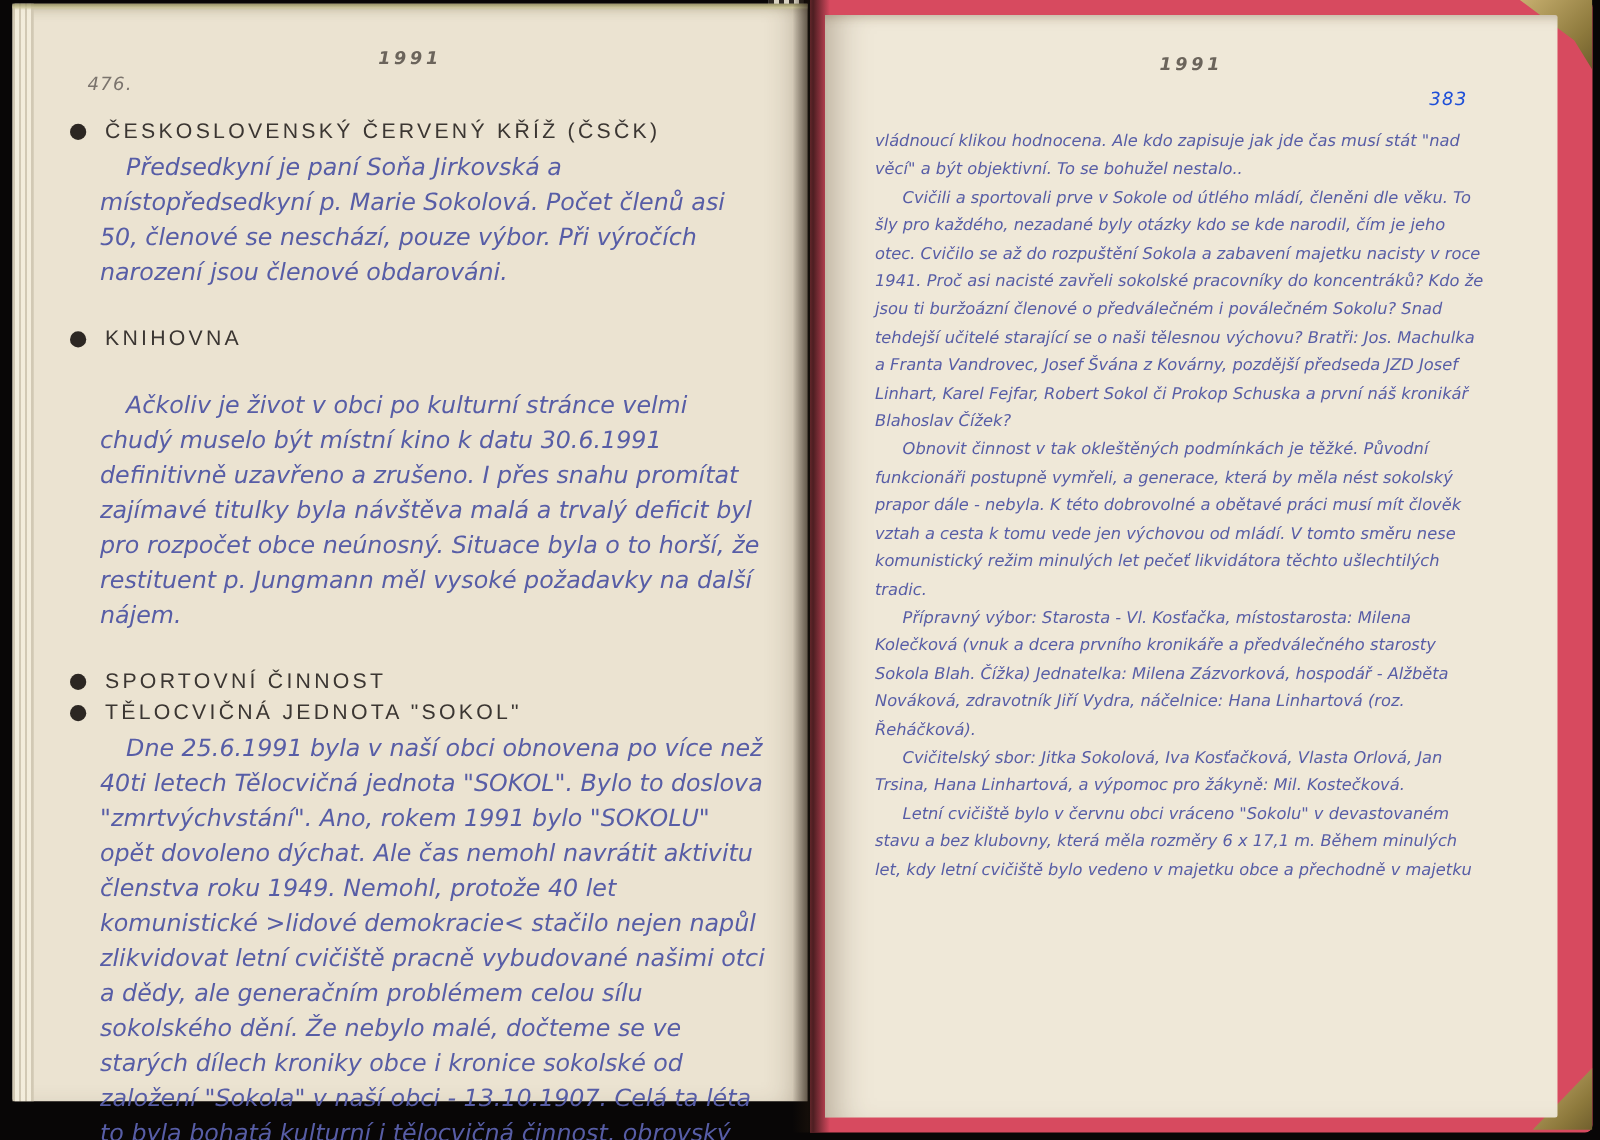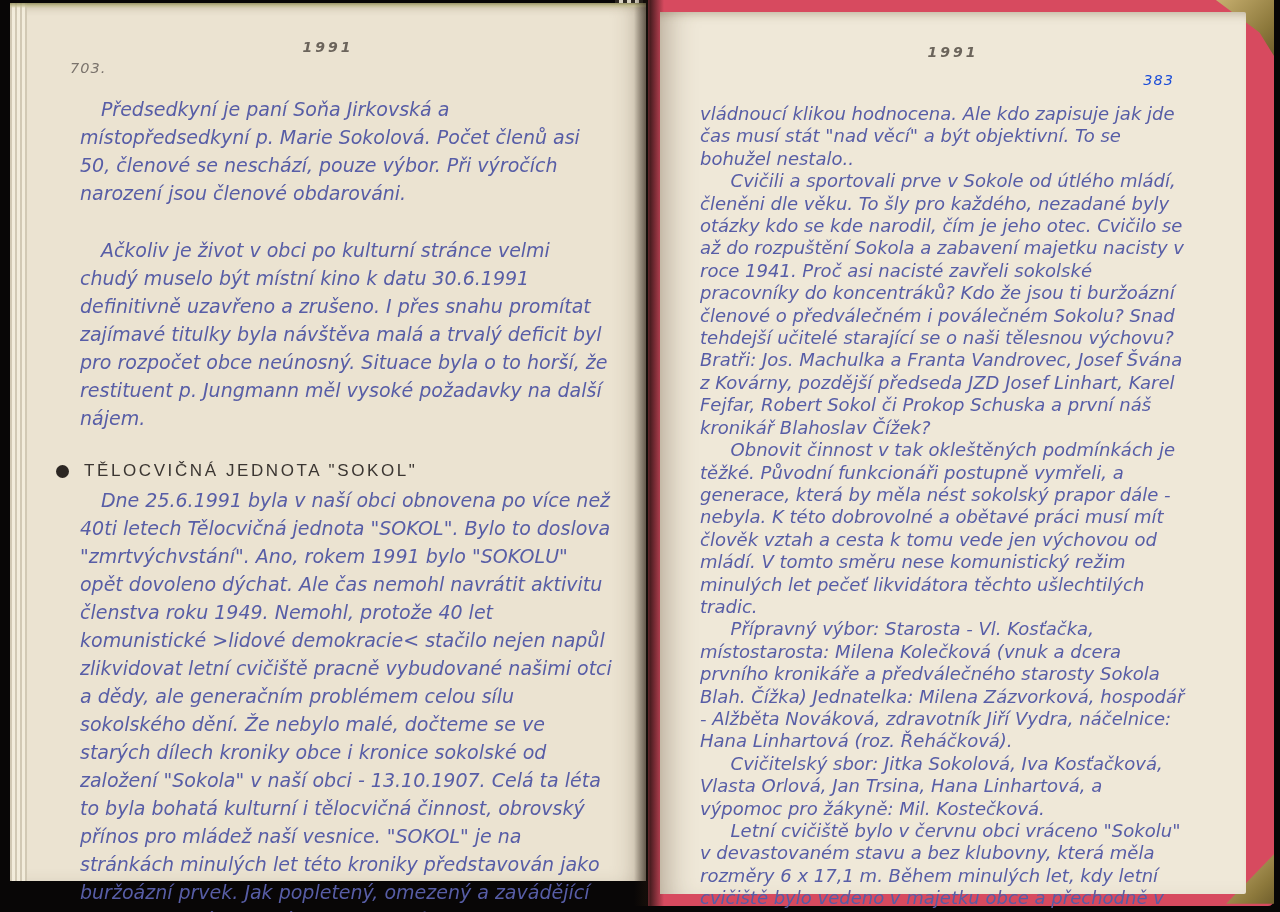--- a/index.html
+++ b/index.html
@@ -67,52 +67,67 @@
   .bullet{width:13px;height:13px;border-radius:50%;background:#2c2723;flex:0 0 auto;}
   .head{
     font-family:"Liberation Sans",sans-serif;
     color:#3b3632;font-size:17px;letter-spacing:2.6px;font-weight:500;
     white-space:nowrap;
   }
   .hand{
     font-style:italic;color:#575da6;margin:0;
   }
   .content-left .hand{font-size:19px;line-height:28px;text-indent:1.1em;}
-  .content-right .hand{font-size:18px;line-height:22.4px;text-indent:1.7em;}
+  .content-right .hand{font-size:13px;line-height:22.4px;text-indent:1.7em;}
   .content-right .hand.cont{text-indent:0;}
   section{margin:0 0 29px 0;}
   section.no-gap{margin-bottom:3px;}
   section .hand:empty{display:none;}
 </style>
 </head>
 <body>
 
 <div>
 
   <div class="cover"></div>
   <div class="gold-corner top"></div>
   <div class="gold-corner bottom"></div>
   <div class="headband"></div>
 
   <div class="page page-left">
     <div class="year">1991</div>
-    <div class="pageno">703.</div>
+    <div class="pageno">476.</div>
     <div class="content-left">
 
       <section>
+        <div class="head-row">
+          <span class="bullet"></span>
+          <span class="head">ČESKOSLOVENSKÝ ČERVENÝ KŘÍŽ (ČSČK)</span>
+        </div>
         <p class="hand">Předsedkyní je paní Soňa Jirkovská a místopředsedkyní p. Marie Sokolová. Počet členů asi 50, členové se neschází, pouze výbor. Při výročích narození jsou členové obdarováni.</p>
       </section>
 
       <section>
+        <div class="head-row">
+          <span class="bullet"></span>
+          <span class="head">KNIHOVNA</span>
+        </div>
       </section>
 
       <section>
         <p class="hand">Ačkoliv je život v obci po kulturní stránce velmi chudý muselo být místní kino k datu 30.6.1991 definitivně uzavřeno a zrušeno. I přes snahu promítat zajímavé titulky byla návštěva malá a trvalý deficit byl pro rozpočet obce neúnosný. Situace byla o to horší, že restituent p. Jungmann měl vysoké požadavky na další nájem.</p>
       </section>
 
+      <section class="no-gap">
+        <div class="head-row">
+          <span class="bullet"></span>
+          <span class="head">SPORTOVNÍ ČINNOST</span>
+        </div>
+
+      </section>
 
       <section>
         <div class="head-row">
           <span class="bullet"></span>
           <span class="head">TĚLOCVIČNÁ JEDNOTA "SOKOL"</span>
         </div>
         <p class="hand">Dne 25.6.1991 byla v naší obci obnovena po více než 40ti letech Tělocvičná jednota "SOKOL". Bylo to doslova "zmrtvýchvstání". Ano, rokem 1991 bylo "SOKOLU" opět dovoleno dýchat. Ale čas nemohl navrátit aktivitu členstva roku 1949. Nemohl, protože 40 let komunistické &gt;lidové demokracie&lt; stačilo nejen napůl zlikvidovat letní cvičiště pracně vybudované našimi otci a dědy, ale generačním problémem celou sílu sokolského dění. Že nebylo malé, dočteme se ve starých dílech kroniky obce i kronice sokolské od založení "Sokola" v naší obci - 13.10.1907. Celá ta léta to byla bohatá kulturní i tělocvičná činnost, obrovský přínos pro mládež naší vesnice. "SOKOL" je na stránkách minulých let této kroniky představován jako buržoázní prvek. Jak popletený, omezený a zavádějící pohled, kdy láska k národu a vlastní zemi je internacionálním komunismem pokládána téměř za zločin a také tak</p>
       </section>
 
     </div>

